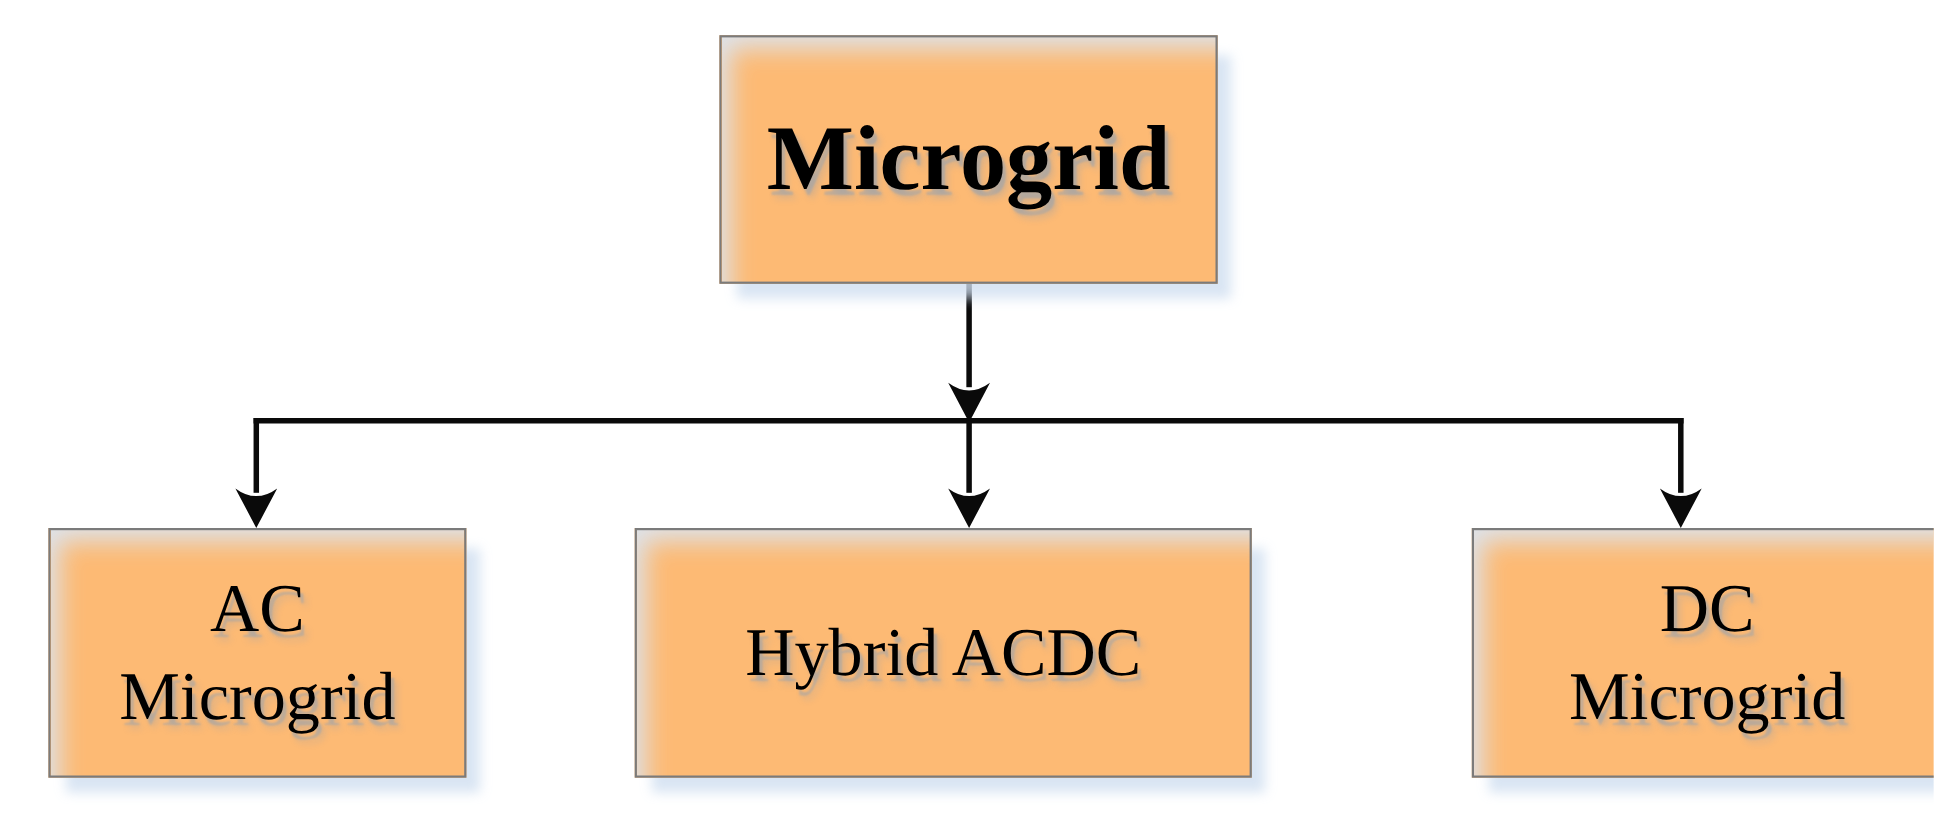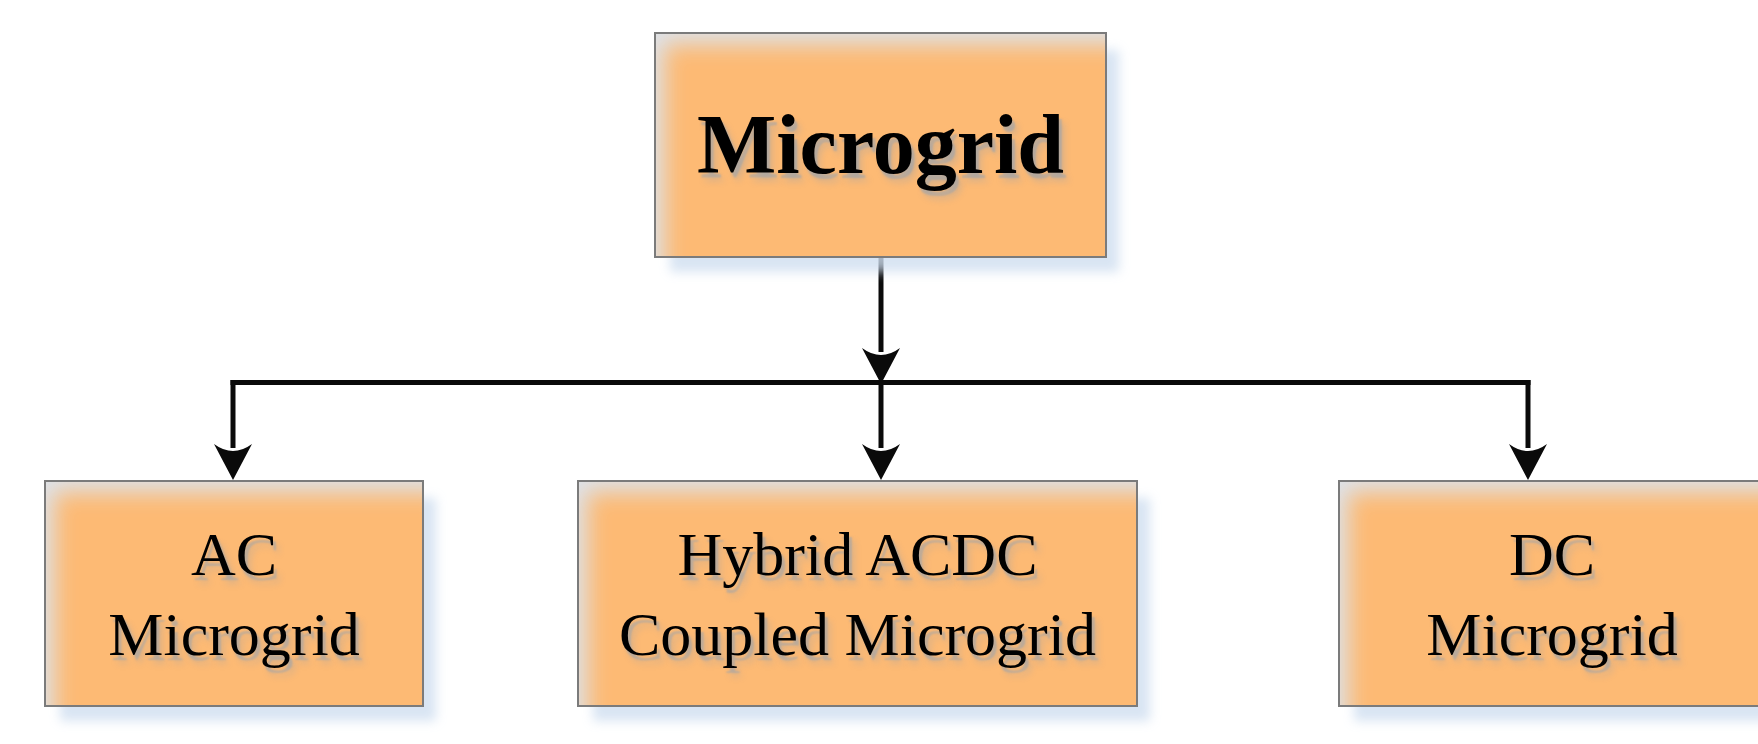--- a/index.html
+++ b/index.html
@@ -103,21 +103,20 @@
     <span class="label-line">Microgrid</span>
   </div>
 
   <div class="box child-box child-1">
     <span class="label-line">AC</span>
     <span class="label-line">Microgrid</span>
   </div>
 
   <div class="box child-box child-2">
     <span class="label-line">Hybrid ACDC</span>
-    <span class="label-line">Coupled Microgrid</span>
   </div>
 
   <div class="box child-box child-3">
     <span class="label-line">DC</span>
     <span class="label-line">Microgrid</span>
   </div>
 
 </div>
 
 </body></html>

